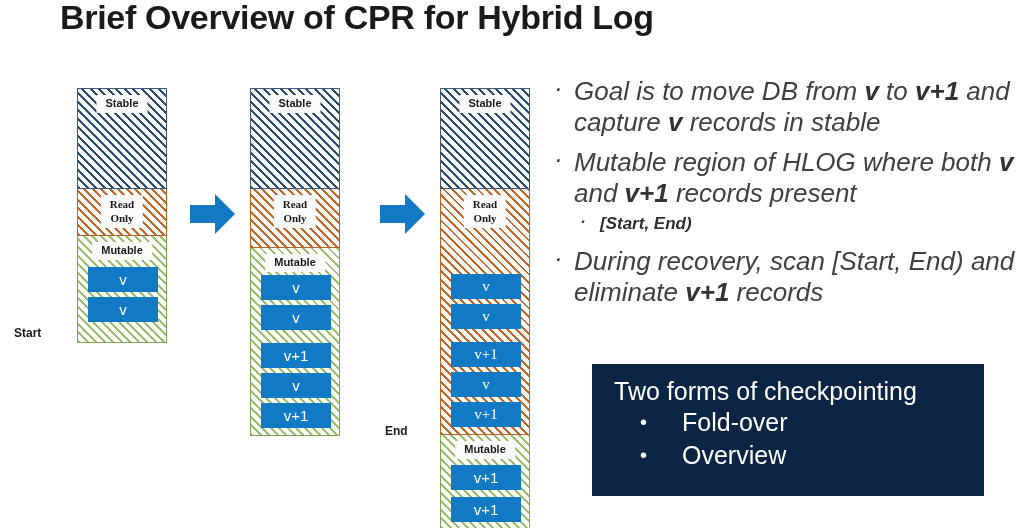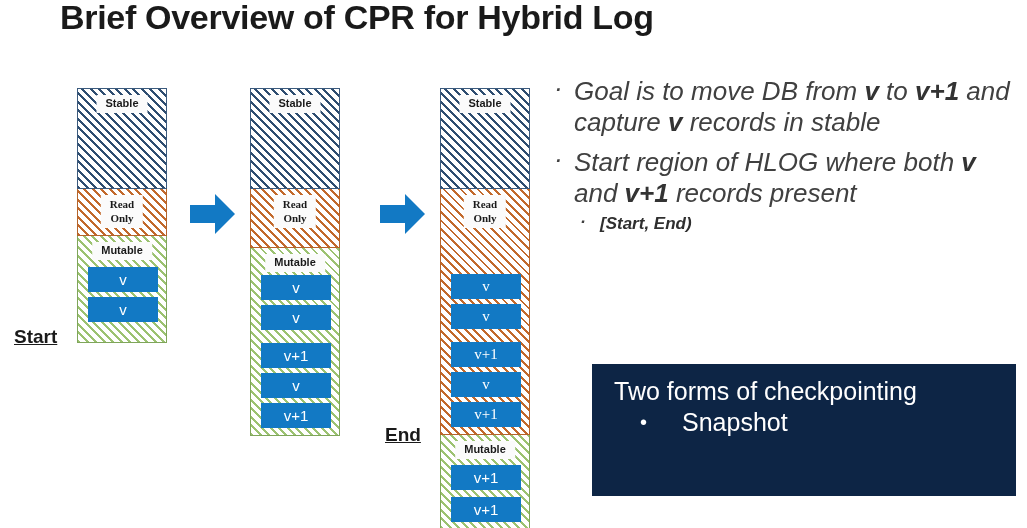--- a/index.html
+++ b/index.html
@@ -102,25 +102,24 @@
   
   .arrow {
     position: absolute;
     width: 46px;
     height: 44px;
   }
 
   
   .edge-label {
     position: absolute;
-    font-size: 19px;
+    font-size: 12px;
     font-weight: bold;
     color: #1a1a1a;
     white-space: nowrap;
-    text-decoration: underline;
   }
 
   
   #bullets {
     position: absolute;
     left: 552px;
     top: 76px;
     width: 470px;
   }
   .bullet {
@@ -157,21 +156,21 @@
   .bullet b {
     font-weight: bold;
     color: #333333;
   }
 
   
   #callout {
     position: absolute;
     left: 592px;
     top: 364px;
-    width: 424px;
+    width: 392px;
     height: 132px;
     background: #0d2545;
     box-sizing: border-box;
     padding: 12px 0 0 22px;
     color: #ffffff;
   }
   #callout .callout-head {
     font-size: 25px;
     line-height: 30px;
     color: #ffffff;
@@ -266,25 +265,27 @@
     <div class="record" style="top:30px;">v+1</div>
     <div class="record" style="top:62px;">v+1</div>
   </div>
 </div>
 <div class="edge-label" style="left:385px; top:424px;">End</div>
 
 <div id="bullets">
 
   <div class="bullet"><span>Goal is to move DB from </span><b>v</b><span> to </span><b>v+1</b><span> and capture </span><b>v</b><span> records in stable</span></div>
 
-  <div class="bullet"><span>Start region of HLOG where both </span><b>v</b><span> and </span><b>v+1</b><span> records present</span></div>
+  <div class="bullet"><span>Mutable region of HLOG where both </span><b>v</b><span> and </span><b>v+1</b><span> records present</span></div>
 
   <div class="bullet sub">[Start, End)</div>
 
+  <div class="bullet"><span>During recovery, scan [Start, End) and eliminate </span><b>v+1</b><span> records</span></div>
 
 </div>
 
 <div id="callout">
   <div class="callout-head">Two forms of checkpointing</div>
   <ul>
-    <li>Snapshot</li>
+    <li>Fold-over</li>
+    <li>Overview</li>
   </ul>
 </div>
 
 </body></html>

